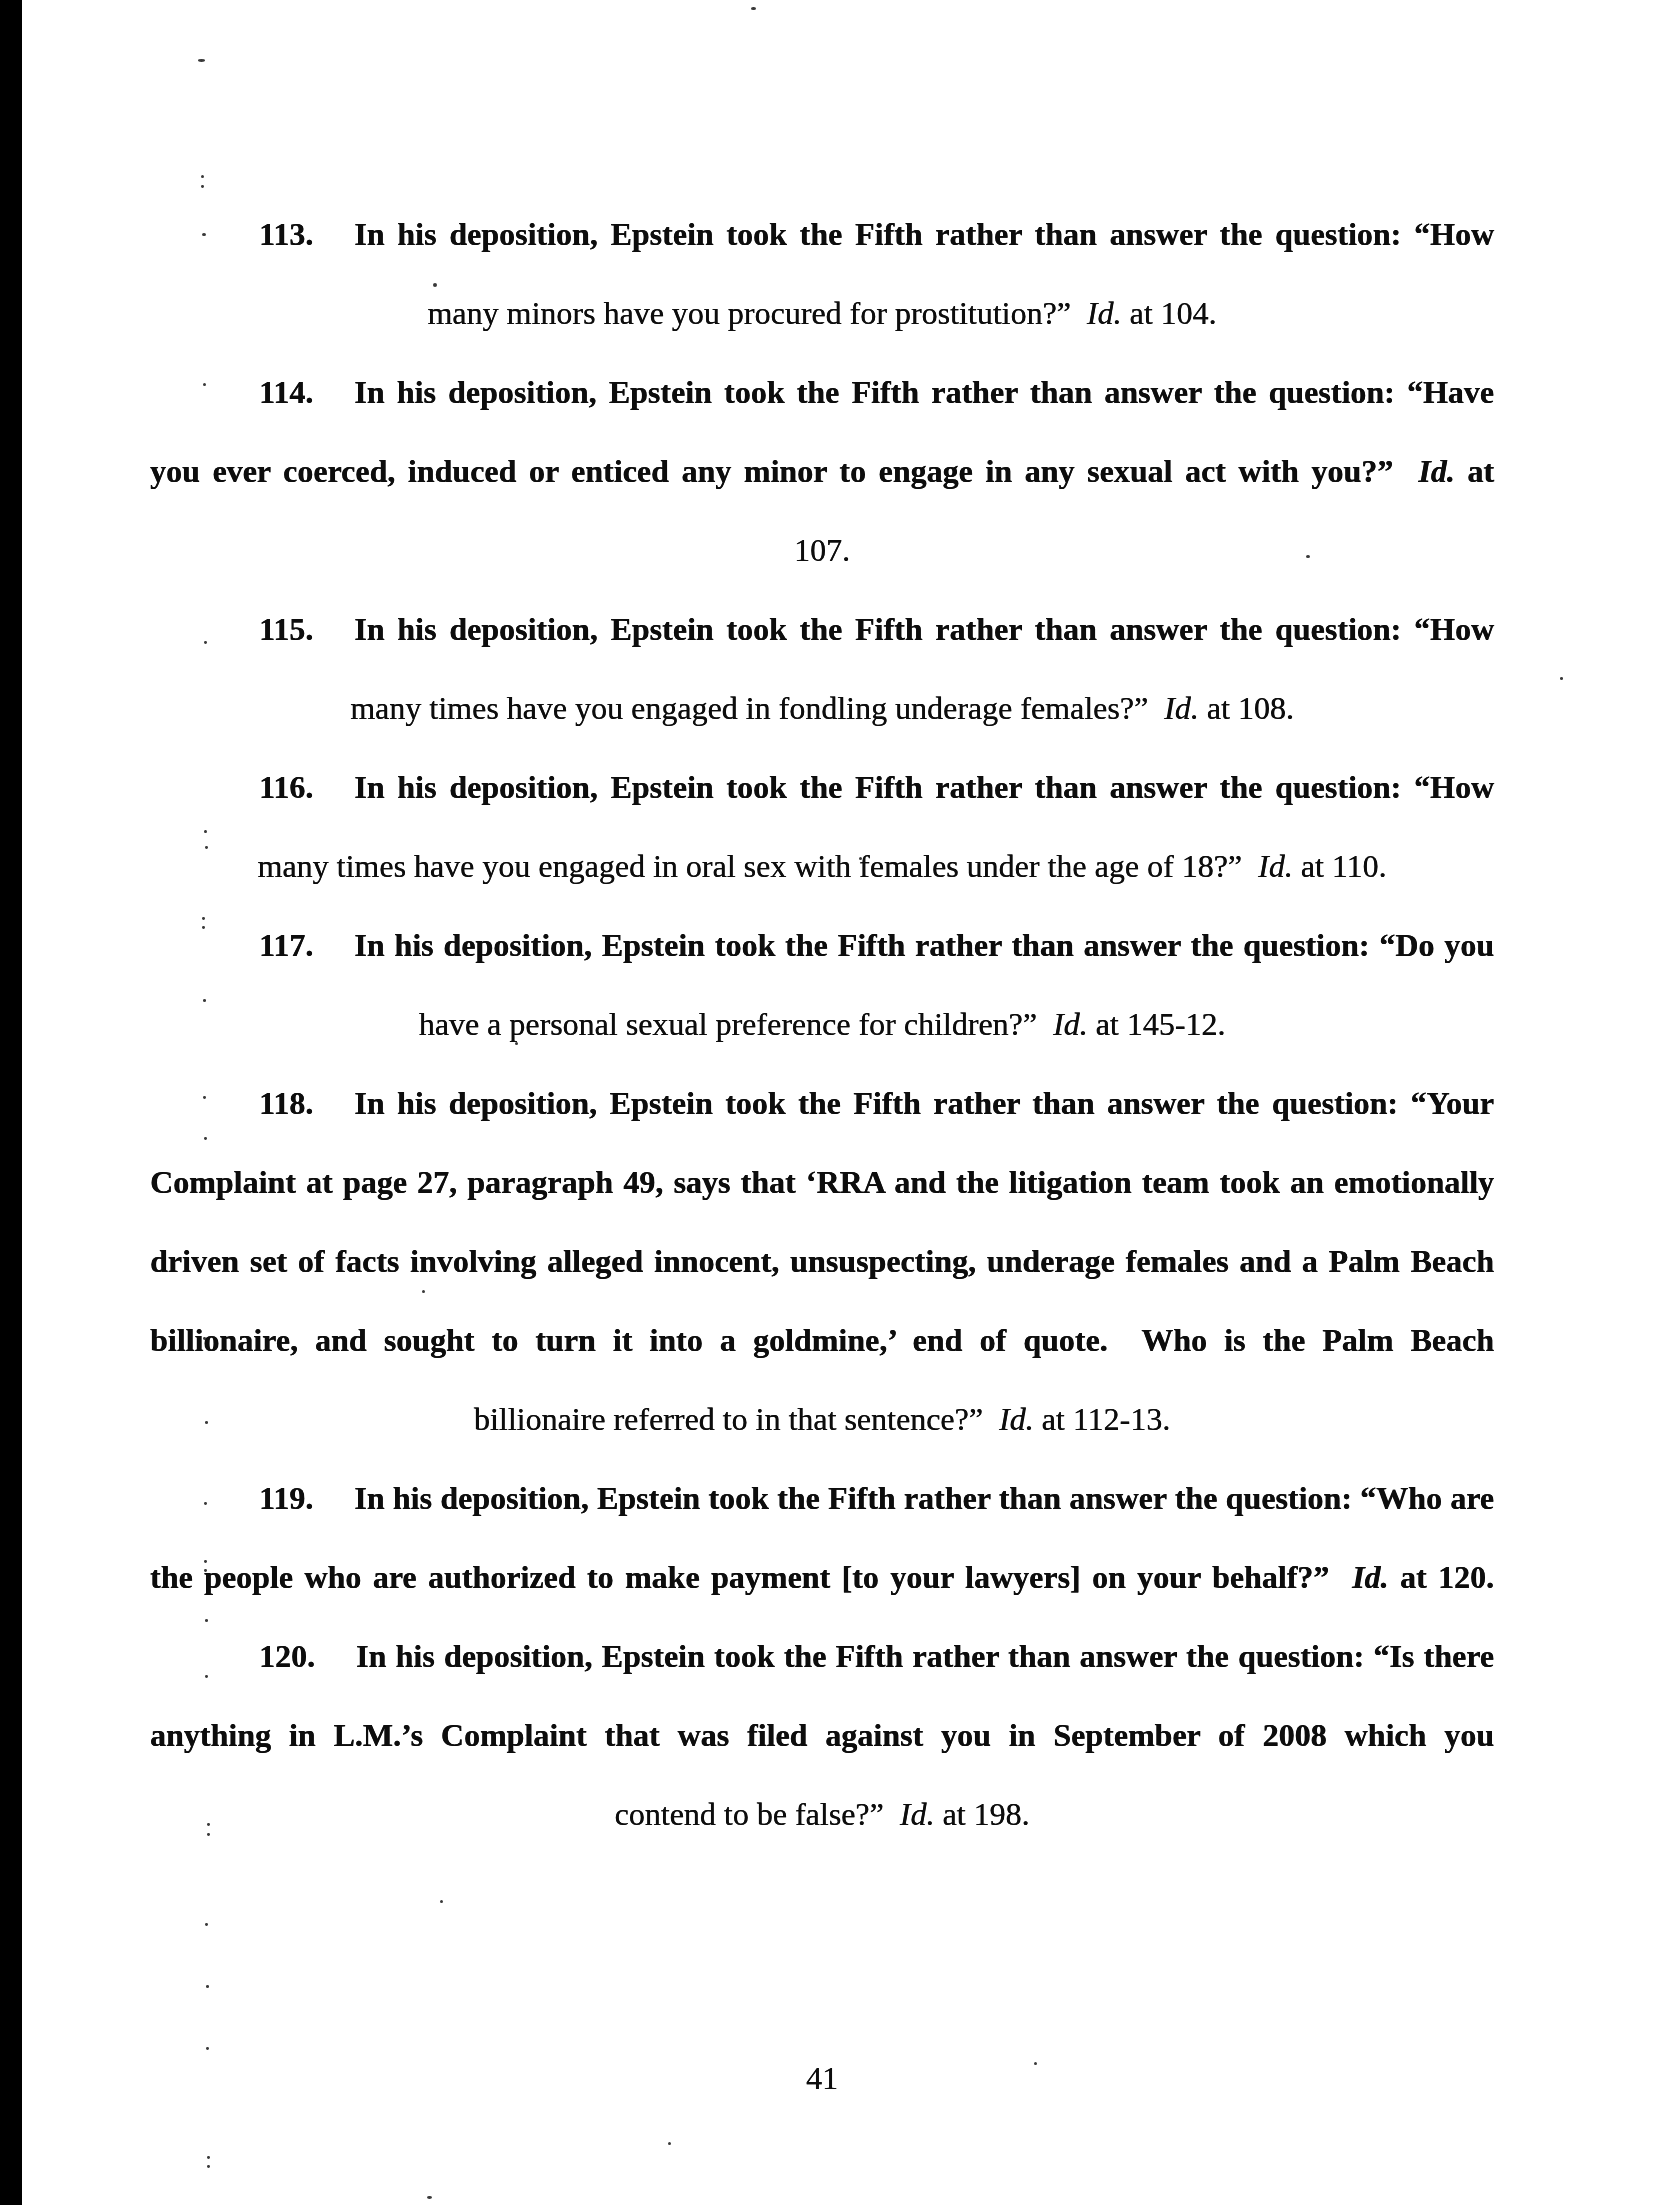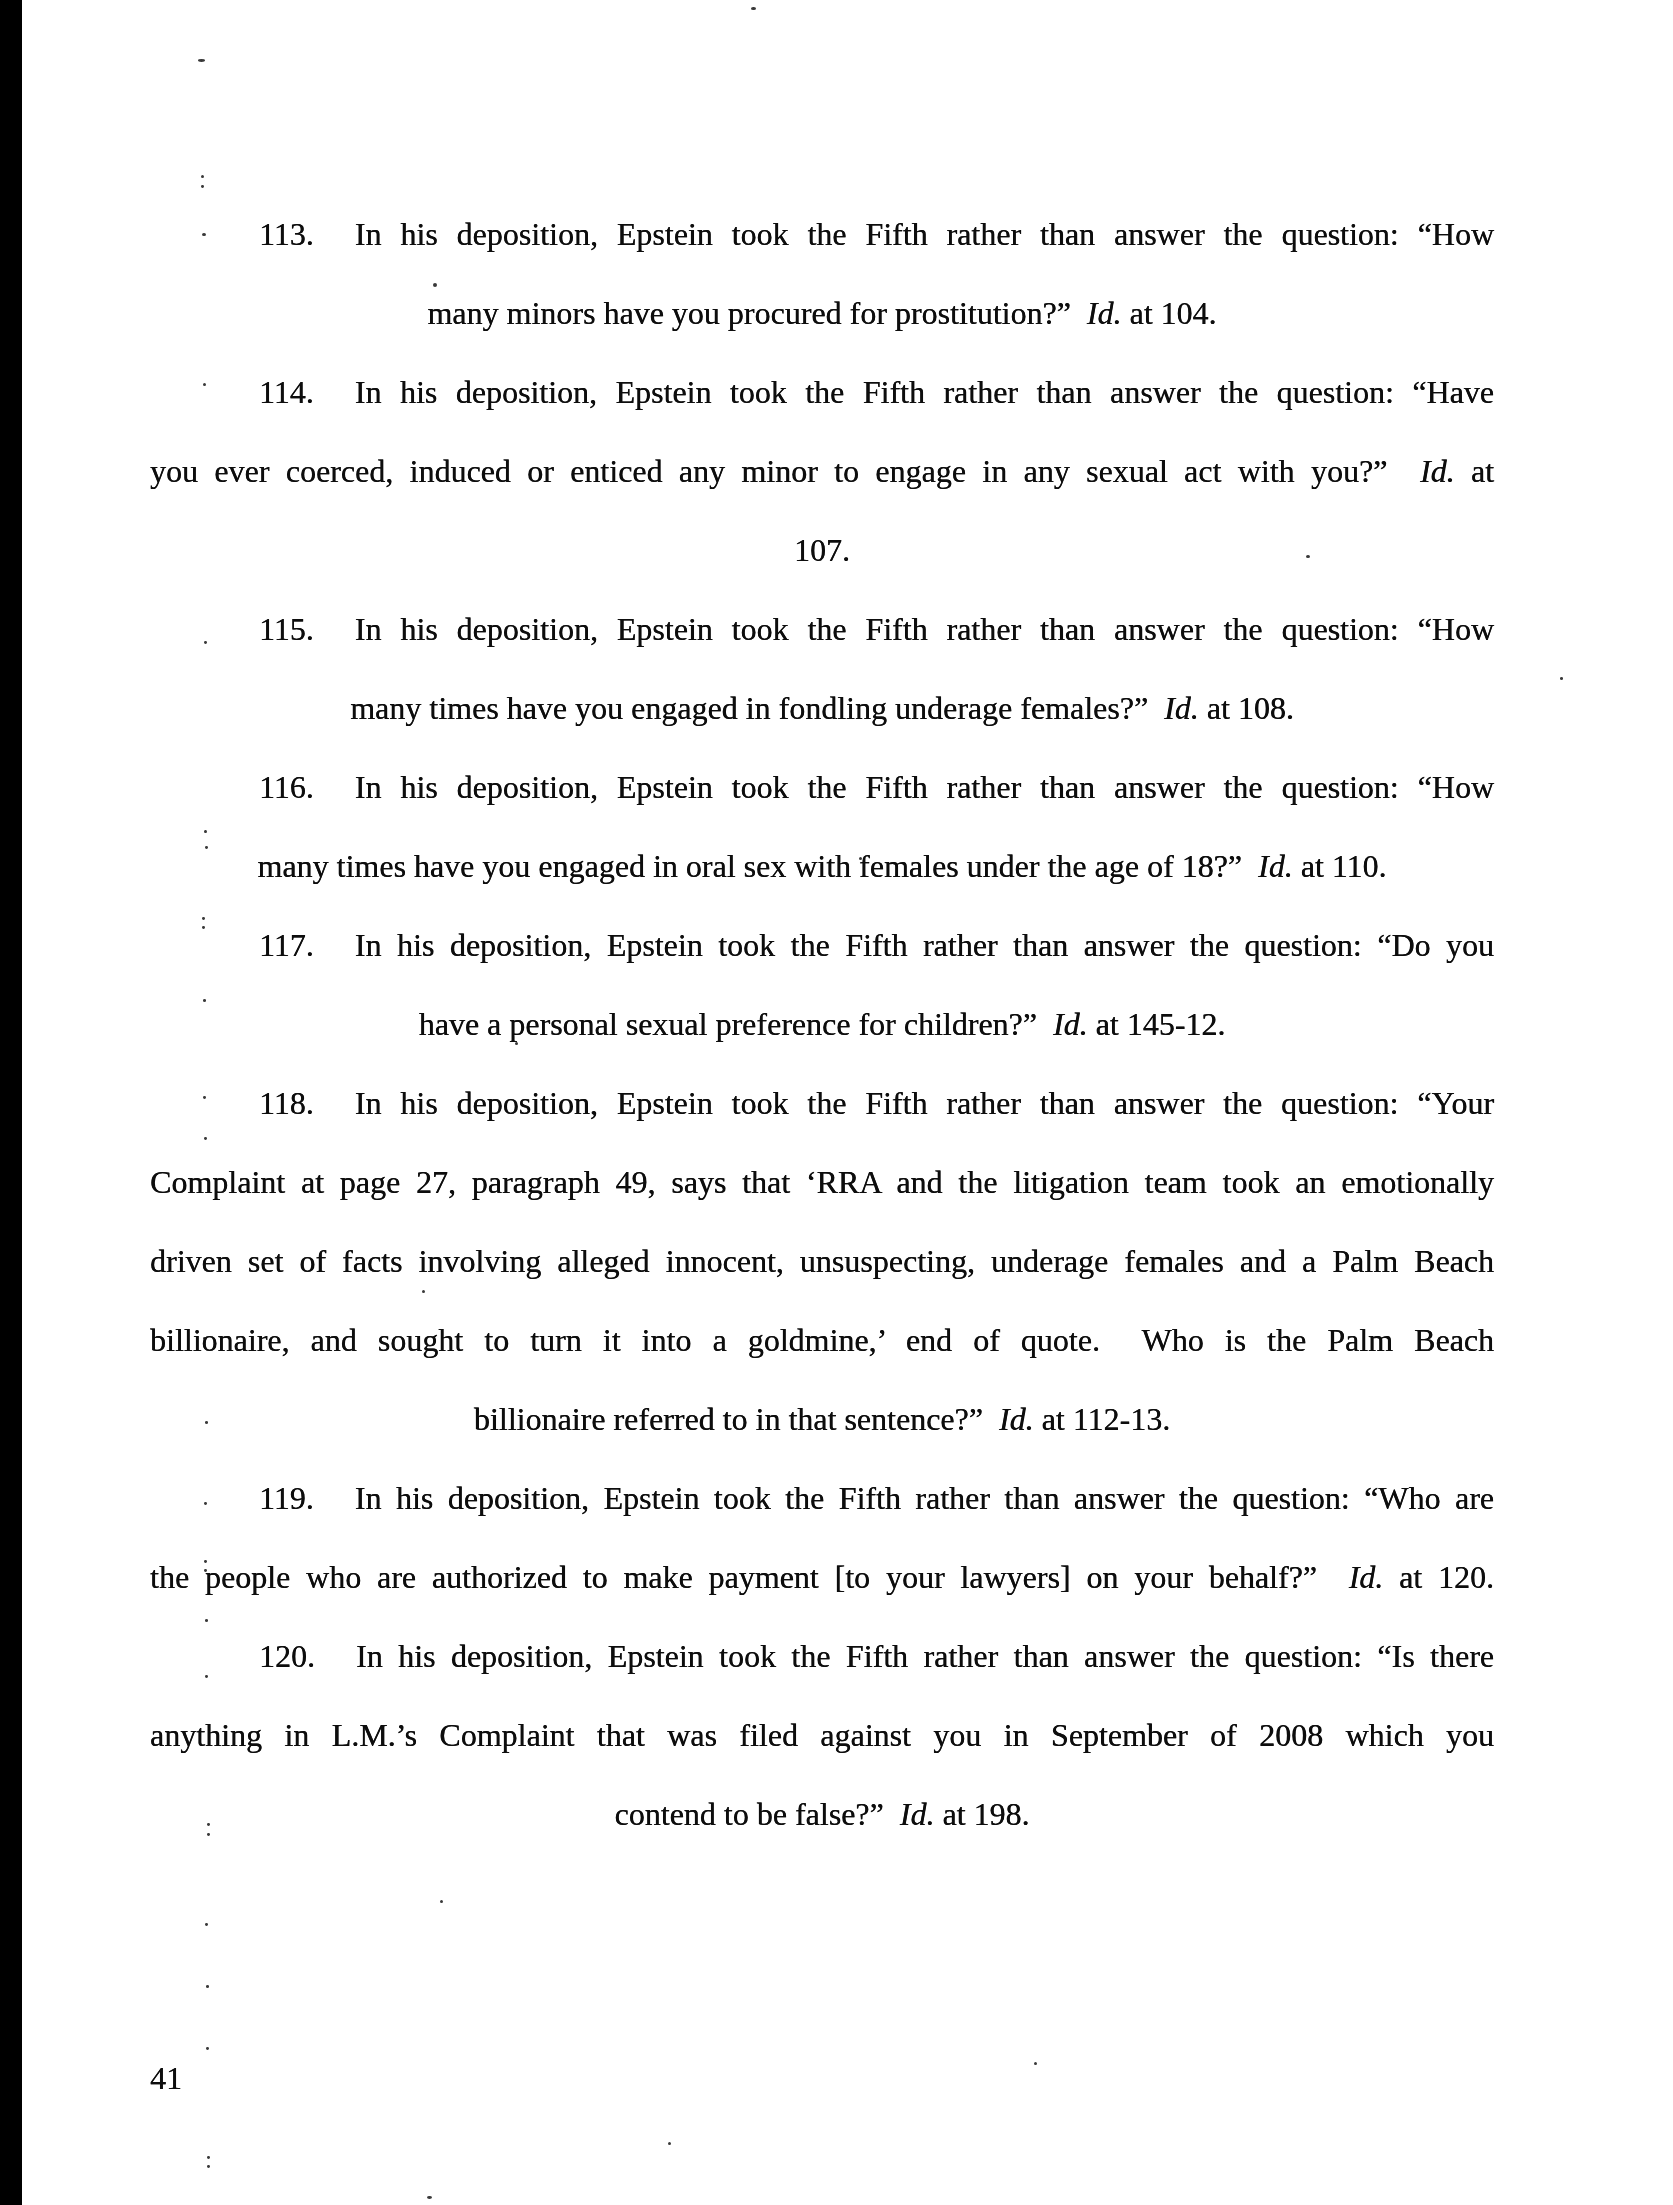--- a/index.html
+++ b/index.html
@@ -26,29 +26,30 @@
   .paragraph { margin:0; }
   .line {
     height:79px; line-height:79px;
     white-space:nowrap;
     text-align:center;
   }
   .line.full {
     text-align:justify;
     text-align-last:justify;
     text-justify:inter-word;
+    font-weight:bold;
   }
   .indent { display:inline-block; width:109px; }
   .tab    { display:inline-block; width:41px; }
   .num    { display:inline; }
   .it     { font-style:italic; }
   .page-num-line {
     margin-top:47px;
     height:79px; line-height:79px;
-    text-align:left;
+    text-align:center;
     font-size:32px;
   }
   .speck {
     position:absolute;
     background:#161616;
     border-radius:50%;
     opacity:0.85;
   }
 </style>
 </head>

